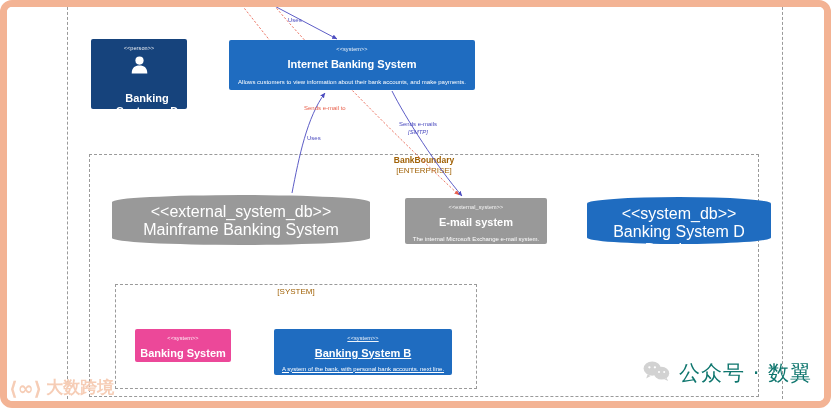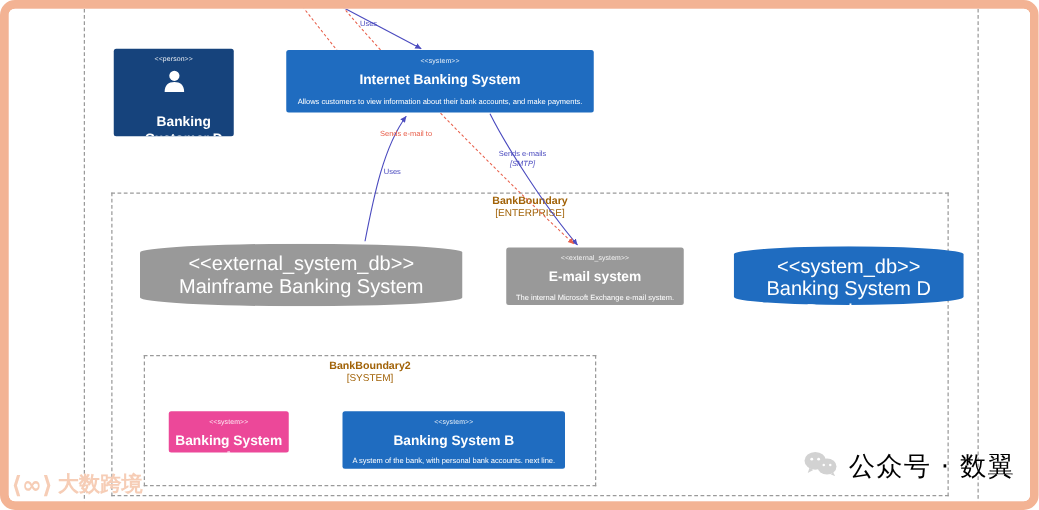--- a/index.html
+++ b/index.html
@@ -135,21 +135,21 @@
   .lbl .ital { font-style: italic; }
 
   
   .wm-right {
     position: absolute;
     right: 12px;
     bottom: 14px;
     display: flex;
     align-items: center;
     gap: 9px;
-    color: #000000;
+    color: #0f766e;
     font-size: 21px;
     font-family: "DejaVu Sans", sans-serif;
     letter-spacing: 1px;
     user-select: none;
   }
   .wm-left {
     position: absolute;
     left: 2px;
     bottom: 2px;
     display: flex;
@@ -172,21 +172,20 @@
     <div class="boundary" style="left:60px; top:-10px; width:716px; height:412px;"></div>
 
     <div class="boundary" style="left:82px; top:147px; width:670px; height:243px;"></div>
     <div class="boundary-label" style="left:352px; top:148px; width:130px;">
       <div class="boundary-title">BankBoundary</div>
       <div class="boundary-sub">[ENTERPRISE]</div>
     </div>
 
     <div class="boundary" style="left:108px; top:277px; width:362px; height:105px;"></div>
     <div class="boundary-label" style="left:224px; top:280px; width:130px;">
-      <div class="boundary-title">BankBoundary2</div>
       <div class="boundary-sub">[SYSTEM]</div>
     </div>
 
     <svg class="links" viewBox="0 0 817 394">
       <defs>
         <marker id="arrB" markerWidth="7" markerHeight="7" refX="5.4" refY="2.6" orient="auto" markerUnits="strokeWidth">
           <path d="M0,0 L5.6,2.6 L0,5.2 z" fill="#4b4bbf"></path>
         </marker>
         <marker id="arrR" markerWidth="7" markerHeight="7" refX="5.4" refY="2.6" orient="auto" markerUnits="strokeWidth">
           <path d="M0,0 L5.6,2.6 L0,5.2 z" fill="#e8604c"></path>
@@ -262,21 +261,21 @@
         <div class="title">Banking System D Database</div>
 
       </div>
     </div>
 
     <div class="node sq" style="left:128px; top:322px; width:96px; height:33px; background:#ec4899;">
       <div class="stereo">&lt;&lt;system&gt;&gt;</div>
       <div class="title">Banking System A</div>
     </div>
 
-    <div class="node sq" style="left:267px; top:322px; width:178px; height:46px; background:#1f6cc0;">
+    <div class="node sq" style="left:267px; top:322px; width:178px; height:46px; background:#1f6cc0;text-decoration:underline;">
       <div class="stereo">&lt;&lt;system&gt;&gt;</div>
       <div class="title">Banking System B</div>
       <div class="desc" style="margin-top:5px;">A system of the bank, with personal bank accounts. next line.</div>
     </div>
 
     <div class="wm-right">
       <span>
         <svg width="27" height="20" viewBox="0 0 27 20" aria-hidden="true">
           <ellipse cx="9.2" cy="7.6" rx="8.6" ry="7.1" fill="#d2d2d2"></ellipse>
           <path d="M4.6,13.2 L3.2,17.4 L7.6,14.9 Z" fill="#d2d2d2"></path>

